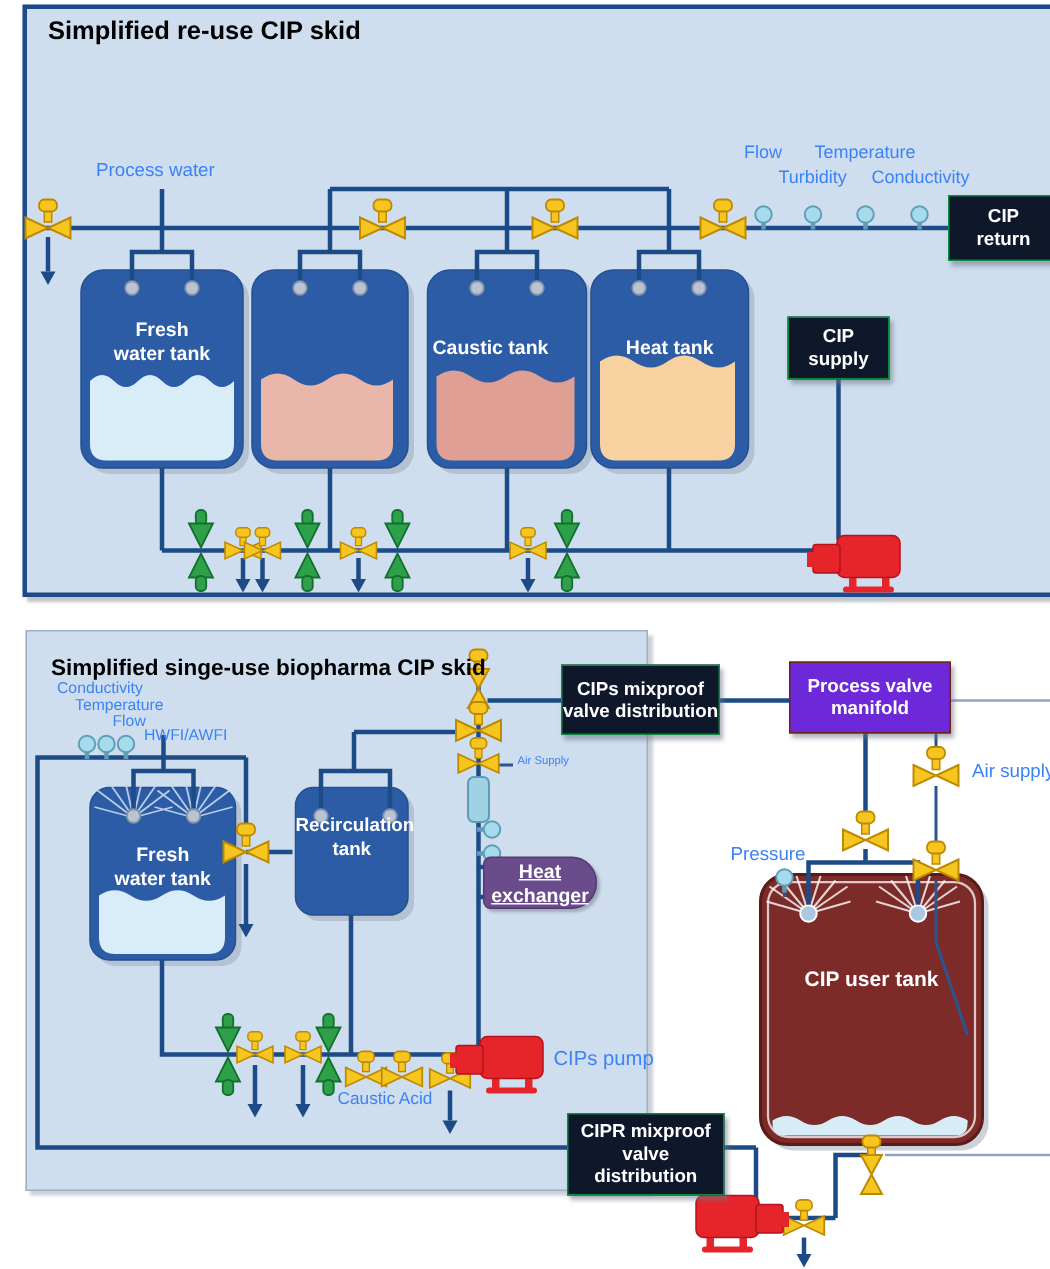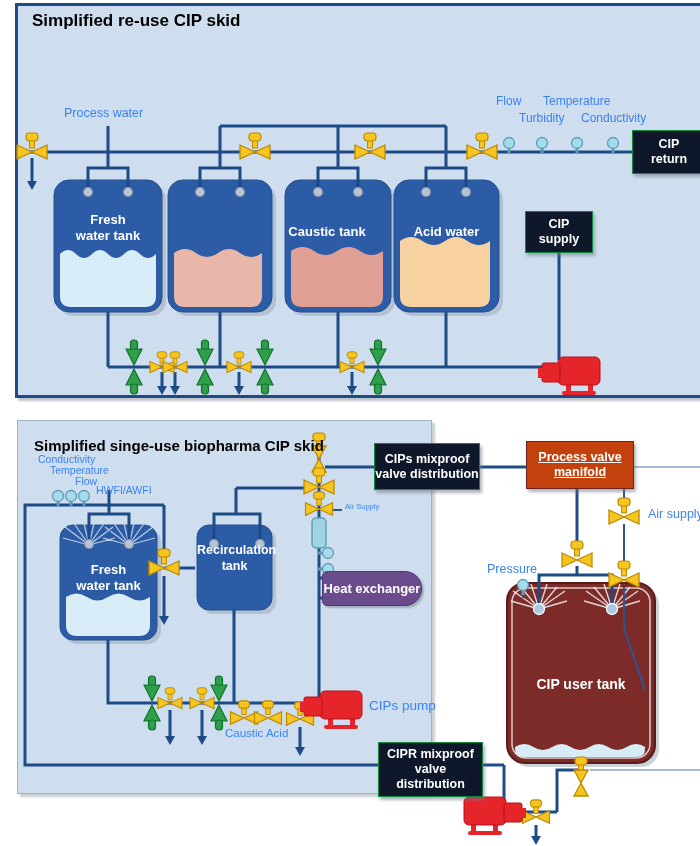--- a/index.html
+++ b/index.html
@@ -8,21 +8,21 @@
   #panel-top{left:3px;top:3px;width:694px;height:395px;border:3px solid #1c4b87;box-shadow:3px 3px 2px rgba(140,150,162,.55);}
   #panel-skid{left:5px;top:420px;width:415px;height:374px;border:1px solid #9db0c6;box-shadow:3px 3px 2px rgba(140,150,162,.45);}
   svg{position:absolute;left:0;top:0;z-index:2;}
   .lbl{position:absolute;z-index:3;color:#3b82f6;font-size:12px;white-space:pre-line;line-height:1.12;}
   .ttl{font-weight:bold;color:#000;}
   .tlbl{position:absolute;z-index:3;color:#fff;font-weight:bold;text-align:center;white-space:pre-line;line-height:1.25;font-size:13px;}
   .gbox,.mbox,.pbox{position:absolute;z-index:3;display:flex;align-items:center;justify-content:center;
     color:#fff;font-weight:bold;font-size:12.5px;text-align:center;white-space:pre-line;line-height:1.18;
     box-shadow:2px 3px 3px rgba(110,120,135,.55);box-sizing:border-box;}
   .gbox{background:#0f172a;border:1px solid #0c8a3f;}
-  .mbox{background:#c2410c;border:1px solid #6d2220;text-decoration:underline;}
+  .mbox{background:#6d28d9;border:1px solid #6d2220;}
   .pbox{background:#6a4b8c;border:1px solid #56396f;border-radius:5px 17px 17px 5px;box-shadow:2px 2px 2px rgba(110,120,135,.5);}
 </style>
 </head>
 <body>
 
 <div id="stage">
 
   <div class="panel" id="panel-top"></div>
   <div class="panel" id="panel-skid"></div>
 
@@ -220,38 +220,38 @@
   <div class="lbl" style="left:531px;top:95px;">Temperature</div>
   <div class="lbl" style="left:507px;top:112px;">Turbidity</div>
   <div class="lbl" style="left:569px;top:112px;">Conductivity</div>
   <div class="gbox" style="left:620px;top:130px;width:74px;height:44px;">CIP
 return</div>
   <div class="gbox" style="left:513px;top:211px;width:68px;height:42px;">CIP
 supply</div>
   <div class="tlbl" style="left:42px;top:212px;width:108px;">Fresh
 water tank</div>
   <div class="tlbl" style="left:273px;top:224px;width:84px;">Caustic tank</div>
-  <div class="tlbl" style="left:382px;top:224px;width:105px;">Acid water</div>
+  <div class="tlbl" style="left:382px;top:224px;width:105px;">Heat tank</div>
 
   <div class="lbl ttl" style="left:22px;top:438px;font-size:15px;">Simplified singe-use biopharma CIP skid</div>
   <div class="lbl" style="left:26px;top:454px;font-size:10.5px;">Conductivity</div>
   <div class="lbl" style="left:38px;top:465px;font-size:10.5px;">Temperature</div>
   <div class="lbl" style="left:63px;top:476px;font-size:10.5px;">Flow</div>
   <div class="lbl" style="left:84px;top:485px;font-size:10.5px;font-weight:normal;">HWFI/AWFI</div>
   <div class="lbl" style="left:333px;top:503px;font-size:7.5px;">Air Supply</div>
   <div class="gbox" style="left:362px;top:443px;width:106px;height:47px;">CIPs mixproof
 valve distribution</div>
   <div class="mbox" style="left:514px;top:441px;width:108px;height:48px;">Process valve
 manifold</div>
-  <div class="pbox" style="left:310px;top:571px;width:100px;height:35px;font-size:13px;">Heat exchanger</div>
+  <div class="pbox" style="left:310px;top:571px;width:76px;height:35px;font-size:13px;text-decoration:underline;">Heat exchanger</div>
   <div class="gbox" style="left:366px;top:742px;width:105px;height:55px;">CIPR mixproof
 valve distribution</div>
   <div class="lbl" style="left:636px;top:507px;font-size:12.5px;">Air supply</div>
   <div class="lbl" style="left:475px;top:562px;font-size:12.5px;">Pressure</div>
   <div class="lbl" style="left:213px;top:727px;font-size:11.5px;">Caustic Acid</div>
   <div class="lbl" style="left:357px;top:698px;font-size:13.5px;">CIPs pump</div>
   <div class="tlbl" style="left:48px;top:562px;width:97px;">Fresh
 water tank</div>
   <div class="tlbl" style="left:185px;top:543px;width:75px;font-size:12.5px;">Recirculation
 tank</div>
-  <div class="tlbl" style="left:495px;top:676px;width:148px;font-size:14px;">CIP user tank</div>
+  <div class="tlbl" style="left:495px;top:644px;width:148px;font-size:14px;">CIP user tank</div>
 
 </div>
 
 </body></html>

